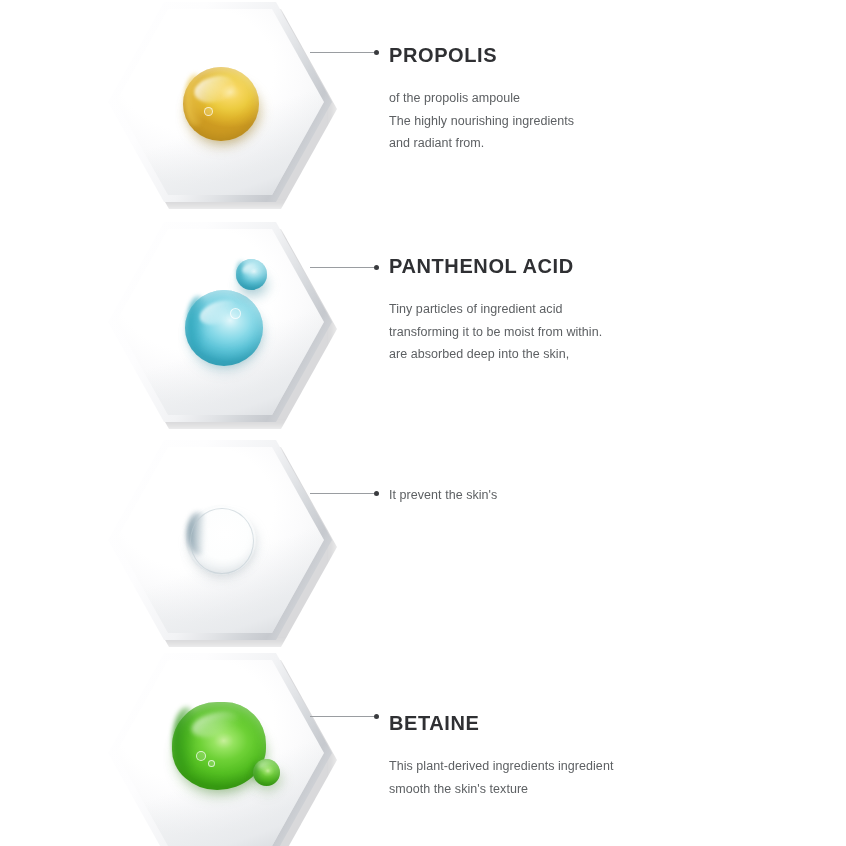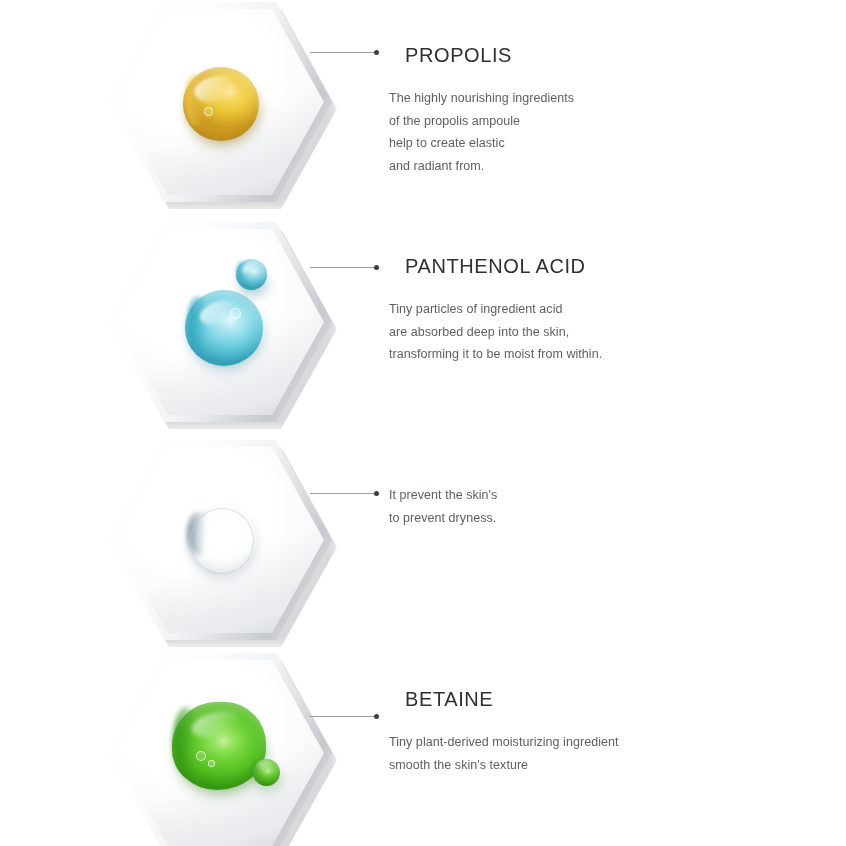--- a/index.html
+++ b/index.html
@@ -228,24 +228,24 @@
     background: #3a3c3f;
   }
 
   
   .text-block {
     position: absolute;
     left: 389px;
   }
   .ing-title {
     font-size: 20px;
-    font-weight: normal;
+    font-weight: bold;
     letter-spacing: .6px;
     color: #2f3033;
-    margin: 0 0 20px 16px;
+    margin: 0 0 20px 0;
     white-space: nowrap;
   }
   .ing-desc {
     margin: 0;
     padding: 0;
     list-style: none;
   }
   .ing-desc li {
     font-size: 12.5px;
     line-height: 22.5px;
@@ -274,23 +274,22 @@
     </div>
 
     <div class="connector" style="left:310px; top:48px; width:70px;">
       <div class="line" style="width:64px;"></div>
       <div class="dot" style="left:64px;"></div>
     </div>
 
     <div class="text-block" style="top:44px;">
       <h2 class="ing-title">PROPOLIS</h2>
       <ul class="ing-desc">
+        <li>of the propolis ampoule</li>
         <li>The highly nourishing ingredients</li>
-        <li>of the propolis ampoule</li>
-        <li>help to create elastic</li>
         <li>and radiant from.</li>
       </ul>
     </div>
   </div>
 
   <div class="row">
 
     <div class="hex-wrap" style="left:108px; top:222px;">
       <div class="hex-shadow"></div>
       <div class="hex-outer"></div>
@@ -312,22 +311,22 @@
 
     <div class="connector" style="left:310px; top:263px; width:70px;">
       <div class="line" style="width:64px;"></div>
       <div class="dot" style="left:64px;"></div>
     </div>
 
     <div class="text-block" style="top:255px;">
       <h2 class="ing-title">PANTHENOL ACID</h2>
       <ul class="ing-desc">
         <li>Tiny particles of ingredient acid</li>
+        <li>transforming it to be moist from within.</li>
         <li>are absorbed deep into the skin,</li>
-        <li>transforming it to be moist from within.</li>
       </ul>
     </div>
   </div>
 
   <div class="row">
 
     <div class="hex-wrap" style="left:108px; top:440px;">
       <div class="hex-shadow"></div>
       <div class="hex-outer"></div>
       <div class="hex-inner"></div>
@@ -339,21 +338,20 @@
     </div>
 
     <div class="connector" style="left:310px; top:489px; width:70px;">
       <div class="line" style="width:64px;"></div>
       <div class="dot" style="left:64px;"></div>
     </div>
 
     <div class="text-block" style="top:484px;">
       <ul class="ing-desc">
         <li>It prevent the skin's</li>
-        <li>to prevent dryness.</li>
       </ul>
     </div>
   </div>
 
   <div class="row">
 
     <div class="hex-wrap" style="left:108px; top:653px;">
       <div class="hex-shadow"></div>
       <div class="hex-outer"></div>
       <div class="hex-inner"></div>
@@ -371,22 +369,22 @@
         <div class="green-rim"></div>
         <div class="green-hl"></div>
       </div>
     </div>
 
     <div class="connector" style="left:310px; top:712px; width:70px;">
       <div class="line" style="width:64px;"></div>
       <div class="dot" style="left:64px;"></div>
     </div>
 
-    <div class="text-block" style="top:688px;">
+    <div class="text-block" style="top:712px;">
       <h2 class="ing-title">BETAINE</h2>
       <ul class="ing-desc">
-        <li>Tiny plant-derived moisturizing ingredient</li>
+        <li>This plant-derived ingredients ingredient</li>
         <li>smooth the skin's texture</li>
       </ul>
     </div>
   </div>
 
 </div>
 
 </body></html>

